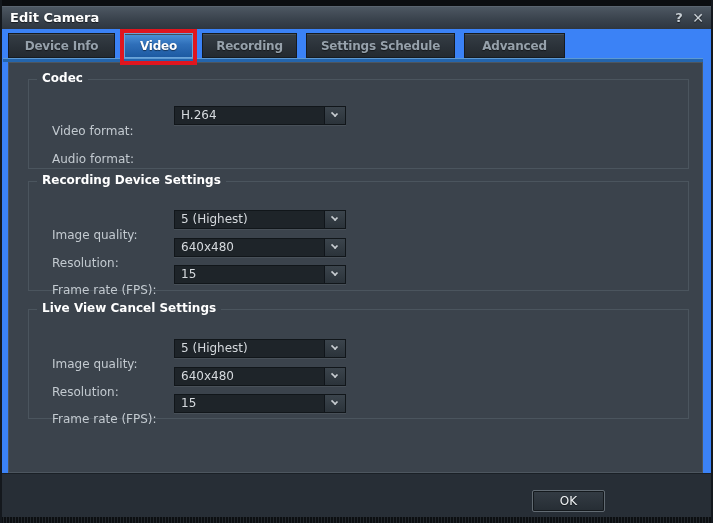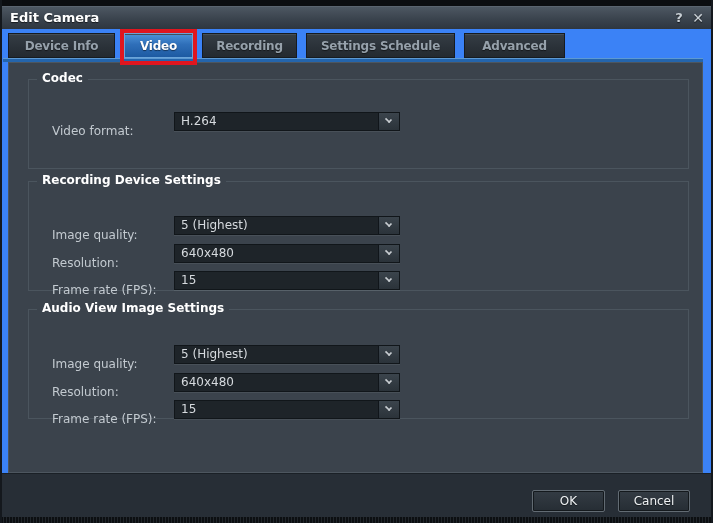--- a/index.html
+++ b/index.html
@@ -72,24 +72,23 @@
     position:absolute; top:-9px; left:8px; padding:0 5px;
     background:#3b434c; font-size:12px; font-weight:bold; color:#ffffff;
     white-space:nowrap;
   }
   .row { position:absolute; left:23px; height:19px; width:560px; }
   .row .lbl {
     position:absolute; left:0; top:16px; width:122px; line-height:19px;
     font-size:12px; color:#c3cad0; white-space:nowrap;
   }
   .combo {
-    position:absolute; left:122px; top:0; width:226px; height:19px;
+    position:absolute; left:122px; top:0; width:172px; height:19px;
     background:#1e2429; border:1px solid #11161a; cursor:pointer;
     box-shadow:0 1px 0 rgba(255,255,255,.07);
-    margin-top:6px;
   }
   .combo .val {
     position:absolute; left:6px; top:0; line-height:17px;
     font-size:12px; color:#d6dade; white-space:nowrap;
   }
   .combo .arrow-btn {
     position:absolute; right:0; top:0; width:21px; height:17px;
     background:linear-gradient(#3b444c 0%, #2b333a 100%);
     border-left:1px solid #10151a;
   }
@@ -150,20 +149,21 @@
       <div class="row" style="top:26px">
         <span class="lbl">Video format:</span>
         <div class="combo">
           <span class="val">H.264</span>
           <span class="arrow-btn">
               <span class="chev"></span>
             </span>
         </div>
       </div>
       <div class="row" style="top:54px">
+        <span class="lbl">Audio format:</span>
       </div>
     </div>
 
     <div class="group group-rec">
       <span class="legend">Recording Device Settings</span>
       <div class="row" style="top:28px">
         <span class="lbl">Image quality:</span>
         <div class="combo">
           <span class="val">5 (Highest)</span>
           <span class="arrow-btn">
@@ -185,21 +185,21 @@
         <div class="combo">
           <span class="val">15</span>
           <span class="arrow-btn">
               <span class="chev"></span>
             </span>
         </div>
       </div>
     </div>
 
     <div class="group group-live">
-      <span class="legend">Audio View Image Settings</span>
+      <span class="legend">Live View Cancel Settings</span>
       <div class="row" style="top:29px">
         <span class="lbl">Image quality:</span>
         <div class="combo">
           <span class="val">5 (Highest)</span>
           <span class="arrow-btn">
               <span class="chev"></span>
             </span>
         </div>
       </div>
       <div class="row" style="top:57px">
@@ -219,17 +219,16 @@
               <span class="chev"></span>
             </span>
         </div>
       </div>
     </div>
 
   </div>
 
   <div class="footer">
     <div class="btn btn-ok">OK</div>
-    <div class="btn btn-cancel">Cancel</div>
   </div>
 
   <div class="bottom-strip"></div>
 </div>
 
 </body></html>

